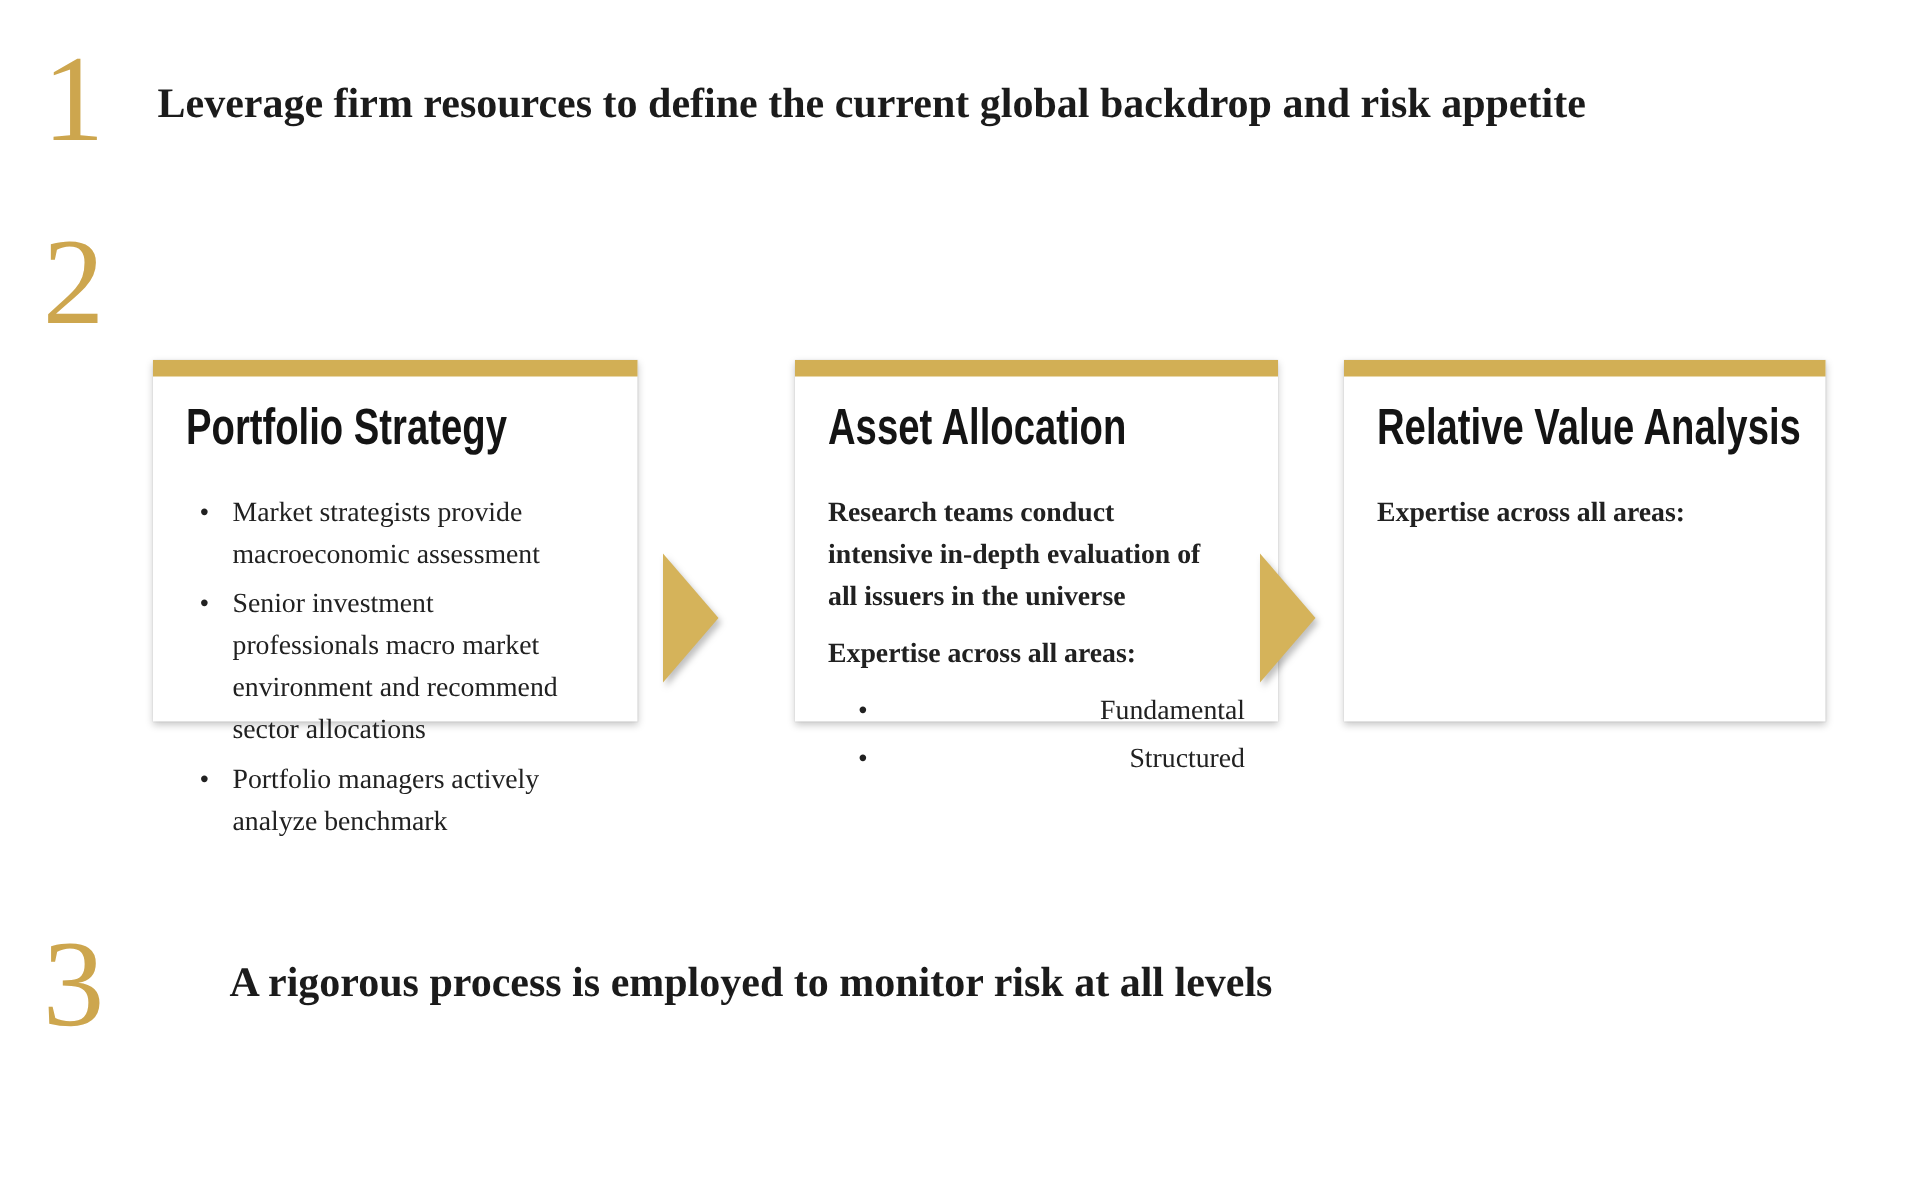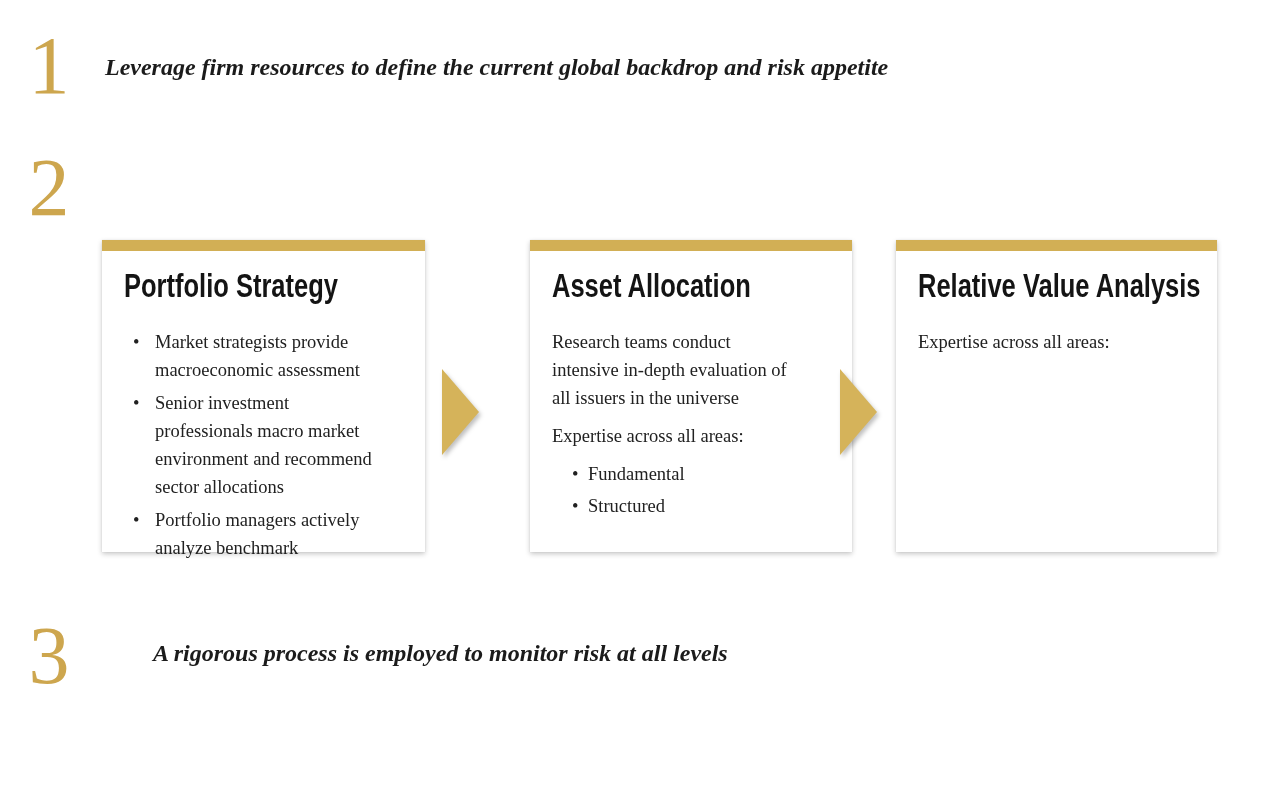--- a/index.html
+++ b/index.html
@@ -29,35 +29,34 @@
     line-height: 1;
     color: var(--gold-number);
   }
   .step-number.n1 { left: 14px; top: 25px; }
   .step-number.n2 { left: 14px; top: 147px; }
   .step-number.n3 { left: 14px; top: 615px; }
   .step-label {
     position: absolute;
     left: 105px;
     font-family: "Liberation Serif", serif;
-    font-size: 24px;
+    font-size: 28px;
     font-weight: 700;
     color: var(--text-dark);
     line-height: 1.3;
     white-space: nowrap;
-    font-style: italic;
   }
   .step-label.l1 { top: 52px; }
   .step-label.l2 { top: 176px; }
   .step-label.l3 { top: 638px; margin-left: 48px; }
 
   .card {
     position: absolute;
     top: 240px;
-    height: 312px;
+    height: 241px;
     background: #ffffff;
     border-top: 11px solid var(--gold-bar);
     box-shadow: 0 2px 5px rgba(0,0,0,0.22), 0 0 1px rgba(0,0,0,0.10);
     padding: 14px 22px 0 22px;
   }
   .card.c1 { left: 102px; width: 323px; }
   .card.c2 { left: 498px; width: 322px; margin-left: 32px; }
   .card.c3 { left: 896px; width: 321px; }
 
   .card-title {
@@ -73,36 +72,37 @@
     margin-bottom: 22px;
   }
   .card-body {
     font-size: 18.5px;
     line-height: 28px;
     color: var(--text-body);
   }
   .card-body p {
     white-space: pre-line;
     margin: 0 0 10px 0;
+    font-weight: bold;
   }
   ul.bullets { list-style: none; }
   ul.bullets li {
     position: relative;
     white-space: pre-line;
     margin-bottom: 5px;
   }
   ul.bullets.wide li { padding-left: 31px; }
   ul.bullets.wide li::before {
     content: "\2022";
     position: absolute;
     left: 9px;
     top: 0;
   }
   ul.bullets.tight { margin-left: 20px; }
-  ul.bullets.tight li { padding-left: 16px; margin-bottom: 4px; }
+  ul.bullets.tight li { padding-left: 16px; margin-bottom: 4px; text-align: right; }
   ul.bullets.tight li::before {
     content: "\2022";
     position: absolute;
     left: 0;
     top: 0;
   }
 
   .flow-arrow {
     position: absolute;
     top: 368px;

